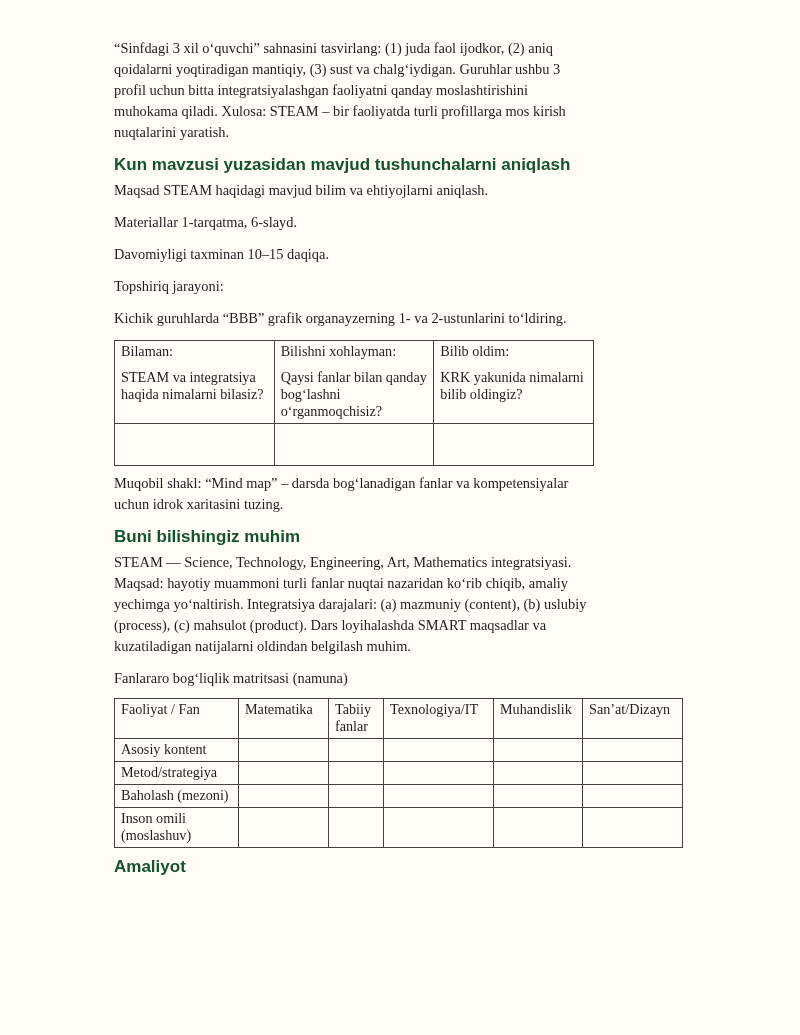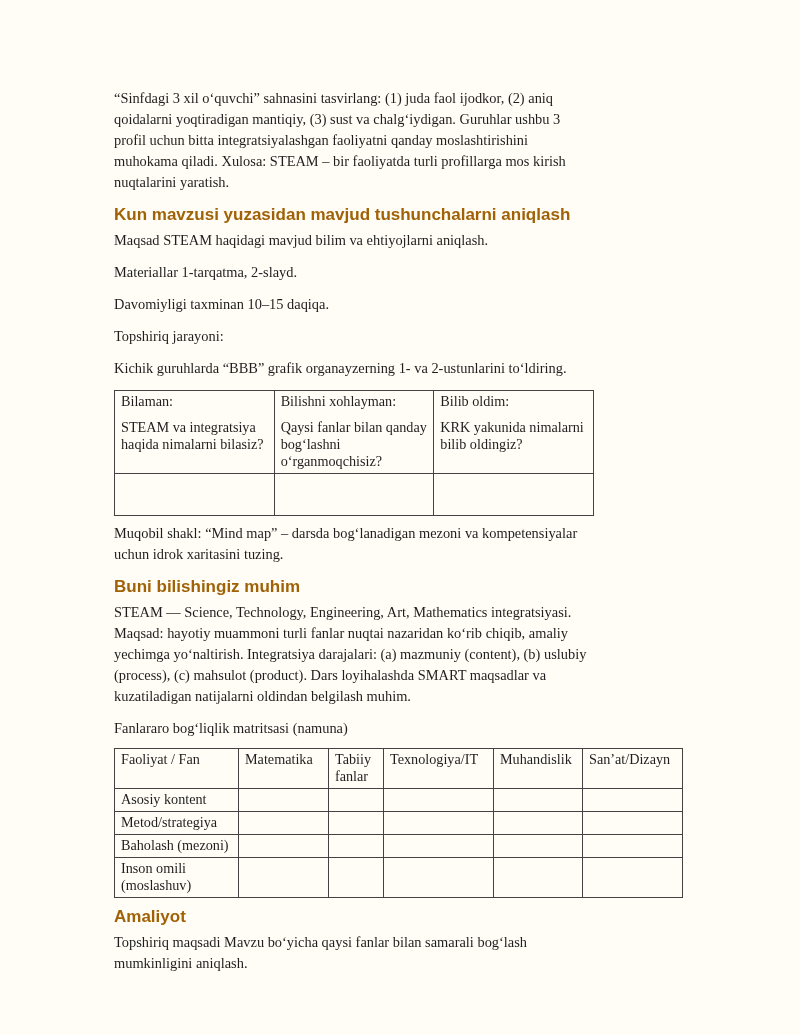--- a/index.html
+++ b/index.html
@@ -6,37 +6,37 @@
   body {
     background: #fffdf6;
     width: 800px;
     font-family: "Liberation Serif", "DejaVu Serif", serif;
   }
   .page {
     position: relative;
     width: 708px;
     height: 1035px;
     box-sizing: border-box;
-    padding: 88px 114px 30px 114px;
+    padding: 38px 114px 30px 114px;
     background: #fffdf6;
     color: #1e1e1e;
     overflow: hidden;
   }
   p.body {
     margin: 0 0 11px 0;
     font-size: 14.4px;
     line-height: 21px;
   }
   p.body strong { font-weight: 400; }
   h2.sec {
     font-family: "Liberation Sans", sans-serif;
     font-size: 17px;
     line-height: 21px;
     font-weight: 700;
-    color: #a16207;
+    color: #14532d;
     margin: 8px 0 5px 0;
   }
   table.doc-table {
     border-collapse: collapse;
     table-layout: fixed;
     width: 100%;
     margin: 1px 0 7px 0;
   }
   table.doc-table td {
     border: 1px solid #424242;
@@ -59,21 +59,21 @@
 <body>
 
 <div class="page">
 
   <p class="body">“Sinfdagi 3 xil o‘quvchi” sahnasini tasvirlang: (1) juda faol ijodkor, (2) aniq qoidalarni yoqtiradigan mantiqiy, (3) sust va chalg‘iydigan. Guruhlar ushbu 3 profil uchun bitta integratsiyalashgan faoliyatni qanday moslashtirishini muhokama qiladi. Xulosa: STEAM – bir faoliyatda turli profillarga mos kirish nuqtalarini yaratish.</p>
 
   <h2 class="sec">Kun mavzusi yuzasidan mavjud tushunchalarni aniqlash</h2>
 
   <p class="body"><strong>Maqsad</strong><span> STEAM haqidagi mavjud bilim va ehtiyojlarni aniqlash.</span></p>
 
-  <p class="body"><strong>Materiallar</strong><span> 1-tarqatma, 2-slayd.</span></p>
+  <p class="body"><strong>Materiallar</strong><span> 1-tarqatma, 6-slayd.</span></p>
 
   <p class="body"><strong>Davomiyligi</strong><span> taxminan 10–15 daqiqa.</span></p>
 
   <p class="body"><strong>Topshiriq jarayoni:</strong></p>
 
   <p class="body">Kichik guruhlarda “BBB” grafik organayzerning 1- va 2-ustunlarini to‘ldiring.</p>
 
   <table class="doc-table bbb">
     <tbody>
       <tr>
@@ -91,21 +91,21 @@
         </td>
       </tr>
       <tr>
         <td class="empty-cell"></td>
         <td class="empty-cell"></td>
         <td class="empty-cell"></td>
       </tr>
     </tbody>
   </table>
 
-  <p class="body">Muqobil shakl: “Mind map” – darsda bog‘lanadigan mezoni va kompetensiyalar uchun idrok xaritasini tuzing.</p>
+  <p class="body">Muqobil shakl: “Mind map” – darsda bog‘lanadigan fanlar va kompetensiyalar uchun idrok xaritasini tuzing.</p>
 
   <h2 class="sec">Buni bilishingiz muhim</h2>
 
   <p class="body">STEAM — Science, Technology, Engineering, Art, Mathematics integratsiyasi. Maqsad: hayotiy muammoni turli fanlar nuqtai nazaridan ko‘rib chiqib, amaliy yechimga yo‘naltirish. Integratsiya darajalari: (a) mazmuniy (content), (b) uslubiy (process), (c) mahsulot (product). Dars loyihalashda SMART maqsadlar va kuzatiladigan natijalarni oldindan belgilash muhim.</p>
 
   <p class="body caption"><strong>Fanlararo bog‘liqlik matritsasi (namuna)</strong></p>
 
   <table class="doc-table matrix">
     <colgroup>
       <col style="width:124px">
@@ -155,15 +155,14 @@
         <td class="empty-cell"></td>
         <td class="empty-cell"></td>
         <td class="empty-cell"></td>
       </tr>
     </tbody>
   </table>
 
   <h2 class="sec">Amaliyot</h2>
 
 
-  <p class="body"><strong>Topshiriq maqsadi</strong><span> Mavzu bo‘yicha qaysi fanlar bilan samarali bog‘lash mumkinligini aniqlash.</span></p>
 
 </div>
 
 </body></html>

